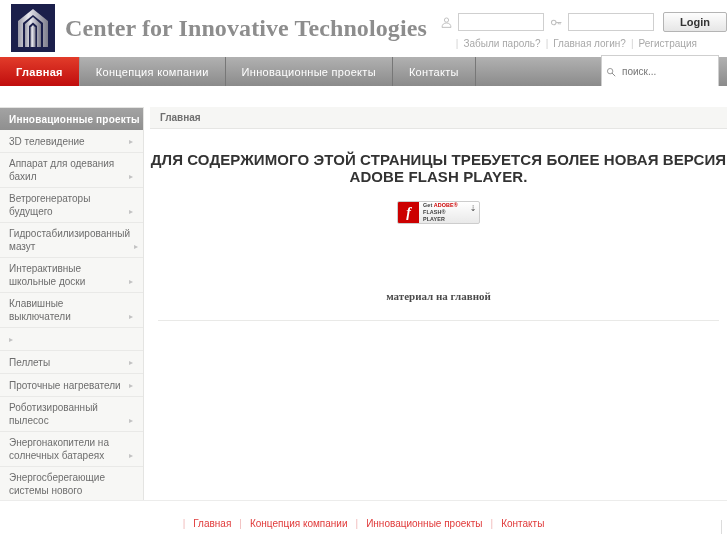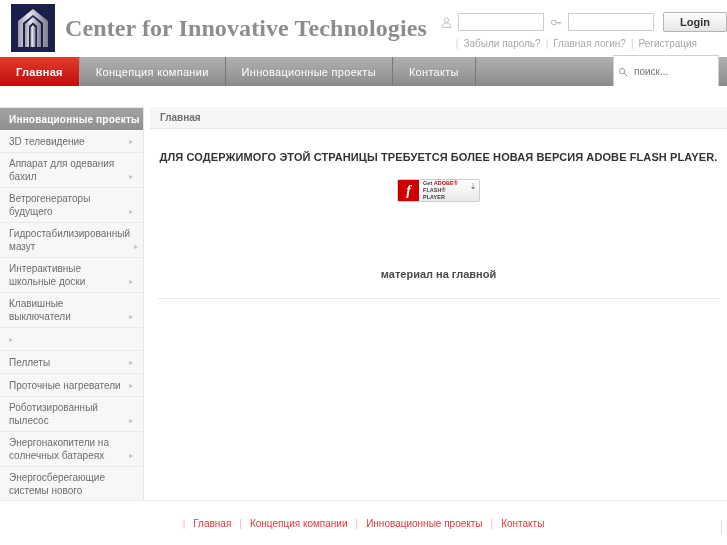--- a/index.html
+++ b/index.html
@@ -120,21 +120,21 @@
     font-weight: bold;
   }
   .nav-spacer { flex: 1 1 auto; background: linear-gradient(#b1b1b1, #8b8b8b); }
   .search-wrap {
     display: flex; align-items: center;
     padding: 0 8px;
     background: linear-gradient(#b1b1b1, #8b8b8b);
   }
   .search-box {
     display: flex; align-items: center;
-    width: 106px; height: 17px;
+    width: 118px; height: 17px;
     background: #fff;
     border: 1px solid #cfcfcf;
     padding: 16px 4px;
     gap: 4px;
   }
   .search-box input {
     border: none; outline: none;
     font-size: 10px; color: #8d8d8d;
     width: 100%;
     background: transparent;
@@ -195,21 +195,21 @@
     background: #f6f6f4;
     border-bottom: 1px solid #e6e6e4;
     display: flex; align-items: center;
     padding-left: 10px;
     font-size: 10px;
     color: #6f6f6f;
     font-weight: bold;
   }
   .flash-notice {
     text-align: center;
-    font-size: 11px;
+    font-size: 15px;
     font-weight: bold;
     color: #333333;
     padding-top: 22px;
     letter-spacing: .1px;
   }
   .flash-badge-wrap {
     display: flex; justify-content: center;
     padding-top: 16px;
   }
   .flash-badge {
@@ -250,20 +250,21 @@
     color: #4a4a4a;
     align-self: flex-start;
     padding-top: 2px;
   }
   .main-material {
     text-align: center;
     font-size: 11px;
     font-weight: bold;
     color: #4a4a4a;
     padding-top: 66px;
+    font-family: Liberation Serif, serif;
   }
   .content-rule {
     margin: 18px 8px 0 8px;
     height: 1px;
     background: #e9e9e7;
   }
 
   
   .footer-sep {
     position: absolute; left: 0; top: 500px;

